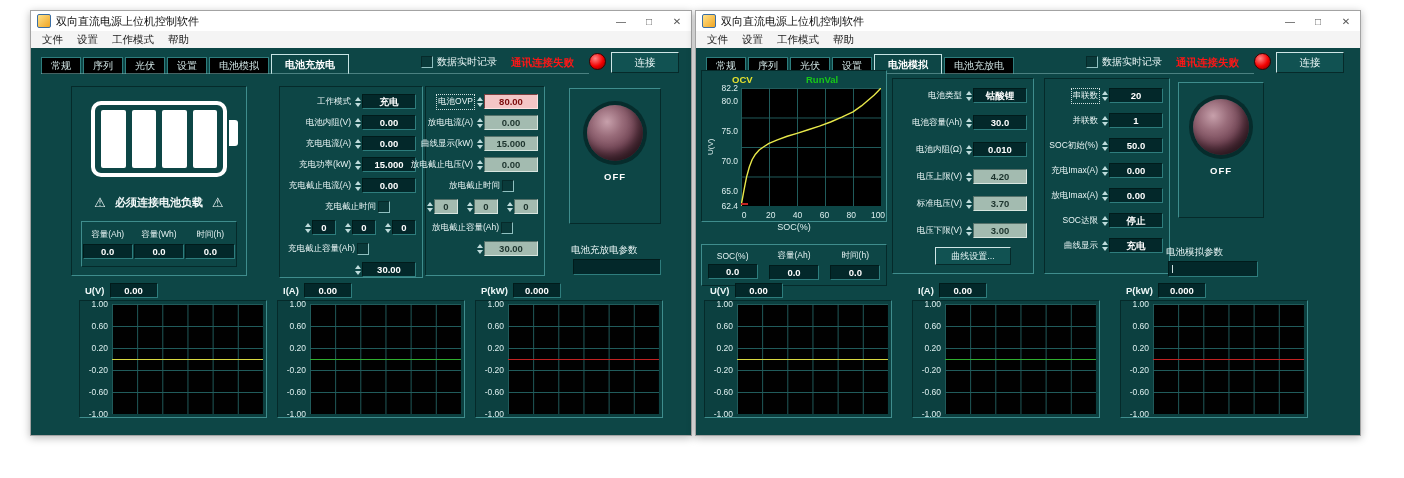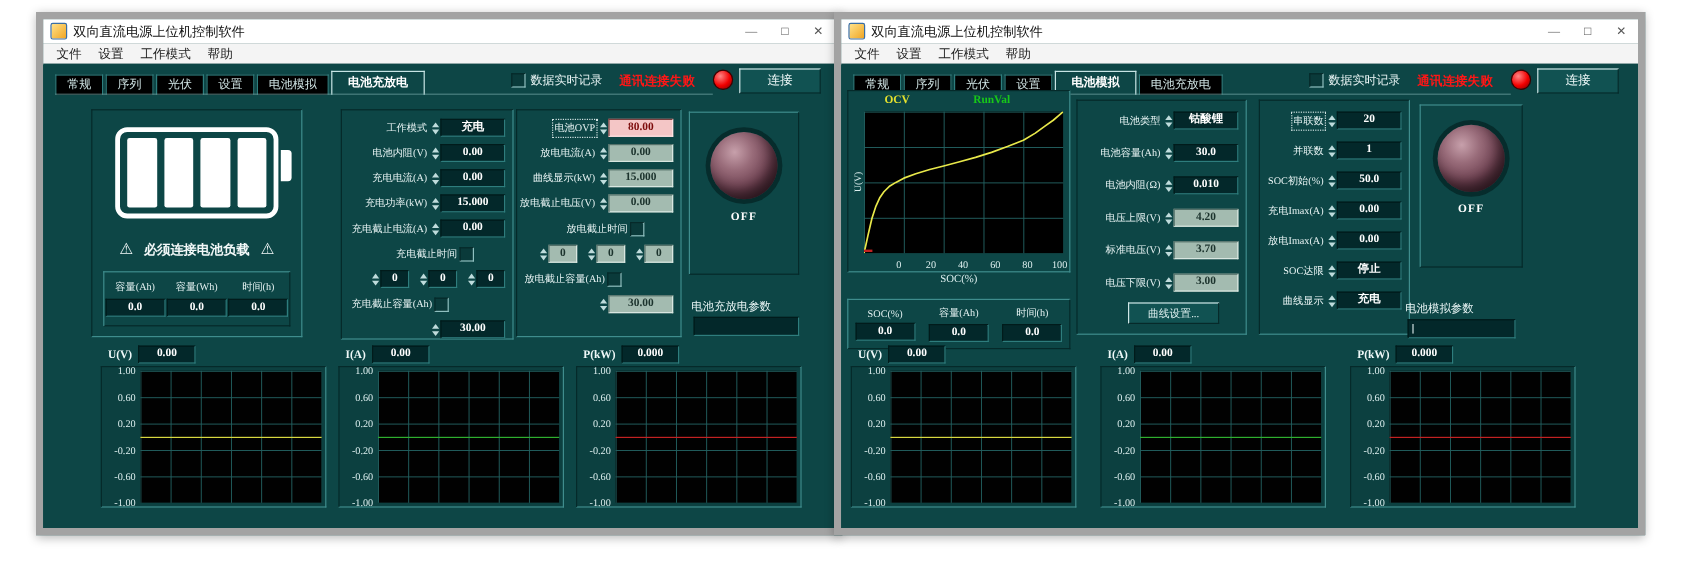--- a/index.html
+++ b/index.html
@@ -1,21 +1,21 @@
 <!DOCTYPE html>
 <html><head>
 <meta charset="utf-8">
 <style>
   html,body{margin:0;padding:0;}
   body{width:1404px;height:478px;position:relative;background:#ffffff;
        font-family:"Liberation Sans","DejaVu Sans",sans-serif;overflow:hidden;}
 
   
   .win{position:absolute;top:10px;height:424px;background:#0d4646;
-       border:6px solid #a3a3a3;box-shadow:0 2px 8px rgba(0,0,0,.28);font-family:Liberation Serif, serif;}
+       border:1px solid #a3a3a3;box-shadow:0 2px 8px rgba(0,0,0,.28);}
   #win-left{left:30px;width:660px;}
   #win-right{left:695px;width:664px;}
   .tbar{height:20px;background:#ffffff;display:flex;align-items:center;}
   .ticon{width:12px;height:12px;margin:0 5px 0 6px;border:1px solid #3a6ea5;border-radius:2px;
          background:linear-gradient(135deg,#ffe28a,#f0a524);}
   .ttitle{font-size:11px;color:#111;flex:1;white-space:nowrap;overflow:hidden;}
   .wbtn{width:28px;height:19px;line-height:19px;text-align:center;font-size:10px;color:#555;}
   .mbar{height:17px;background:#f4f4f4;display:flex;align-items:center;padding:0 4px;border-bottom:1px solid #dadada;}
   .mitem{font-size:10.5px;color:#1c1c1c;padding:0 7px;}
   .wbody{position:absolute;left:0;right:0;top:37px;bottom:0;background:#0d4646;overflow:hidden;}
@@ -229,21 +229,21 @@
       <div class="frow" style="justify-content:flex-start;margin-left:8px;">
           <span class="lbl">充电截止容量(Ah)</span>
           <span class="chk"></span>
         </div>
       <div class="frow">
           <span class="spin"></span>
           <span class="fld">30.00</span>
         </div>
     </div>
 
-    <div class="panel" style="left:394px;top:38px;width:138px;height:190px;padding-top:7px;">
+    <div class="panel" style="left:394px;top:38px;width:120px;height:190px;padding-top:7px;">
       <div class="frow">
           <span class="lbl focuslbl">电池OVP</span>
           <span class="spin"></span>
           <span class="fld ovp">80.00</span>
         </div>
       <div class="frow">
           <span class="lbl">放电电流(A)</span>
           <span class="spin"></span>
           <span class="fld dis">0.00</span>
         </div>
@@ -385,20 +385,28 @@
     </div>
     <span class="fail">通讯连接失败</span>
     <span class="led"></span>
     <span class="connect">连接</span>
 
     <div class="panel" style="left:5px;top:22px;width:186px;height:152px;">
       <span class="lgocv">OCV</span>
       <span class="lgrun">RunVal</span>
       <div class="ocv-body">
         <div class="ocv-ylabel">U(V)</div>
+        <div class="ocv-yt" id="ocv-yticks">
+            <span style="top: 0%;">82.2</span>
+            <span style="top: 11.1111%;">80.0</span>
+            <span style="top: 36.3636%;">75.0</span>
+            <span style="top: 61.6162%;">70.0</span>
+            <span style="top: 86.8687%;">65.0</span>
+            <span style="top: 100%;">62.4</span>
+          </div>
         <div class="ocv-plot">
           <svg viewBox="0 0 100 100" preserveAspectRatio="none">
             <polyline id="ocv-line" fill="none" stroke="#e8e84a" stroke-width="1.4" stroke-linejoin="round" vector-effect="non-scaling-stroke" points="0.0,100.0 1.0,93.9 2.0,87.4 3.0,81.3 4.0,75.3 6.0,66.7 8.0,60.6 10.0,56.6 13.0,52.5 16.0,50.0 20.0,47.0 26.0,43.9 33.0,40.9 40.0,38.4 48.0,35.4 56.0,32.3 64.0,28.8 72.0,24.7 80.0,20.2 86.0,15.2 91.0,10.1 95.0,6.1 98.0,2.5 100.0,0.0"></polyline>
           </svg>
           <div class="runmark"></div>
         </div>
       </div>
       <div class="ocv-xt" id="ocv-xticks">
           <span style="left: 0%;">0</span>
           <span style="left: 20%;">20</span>

